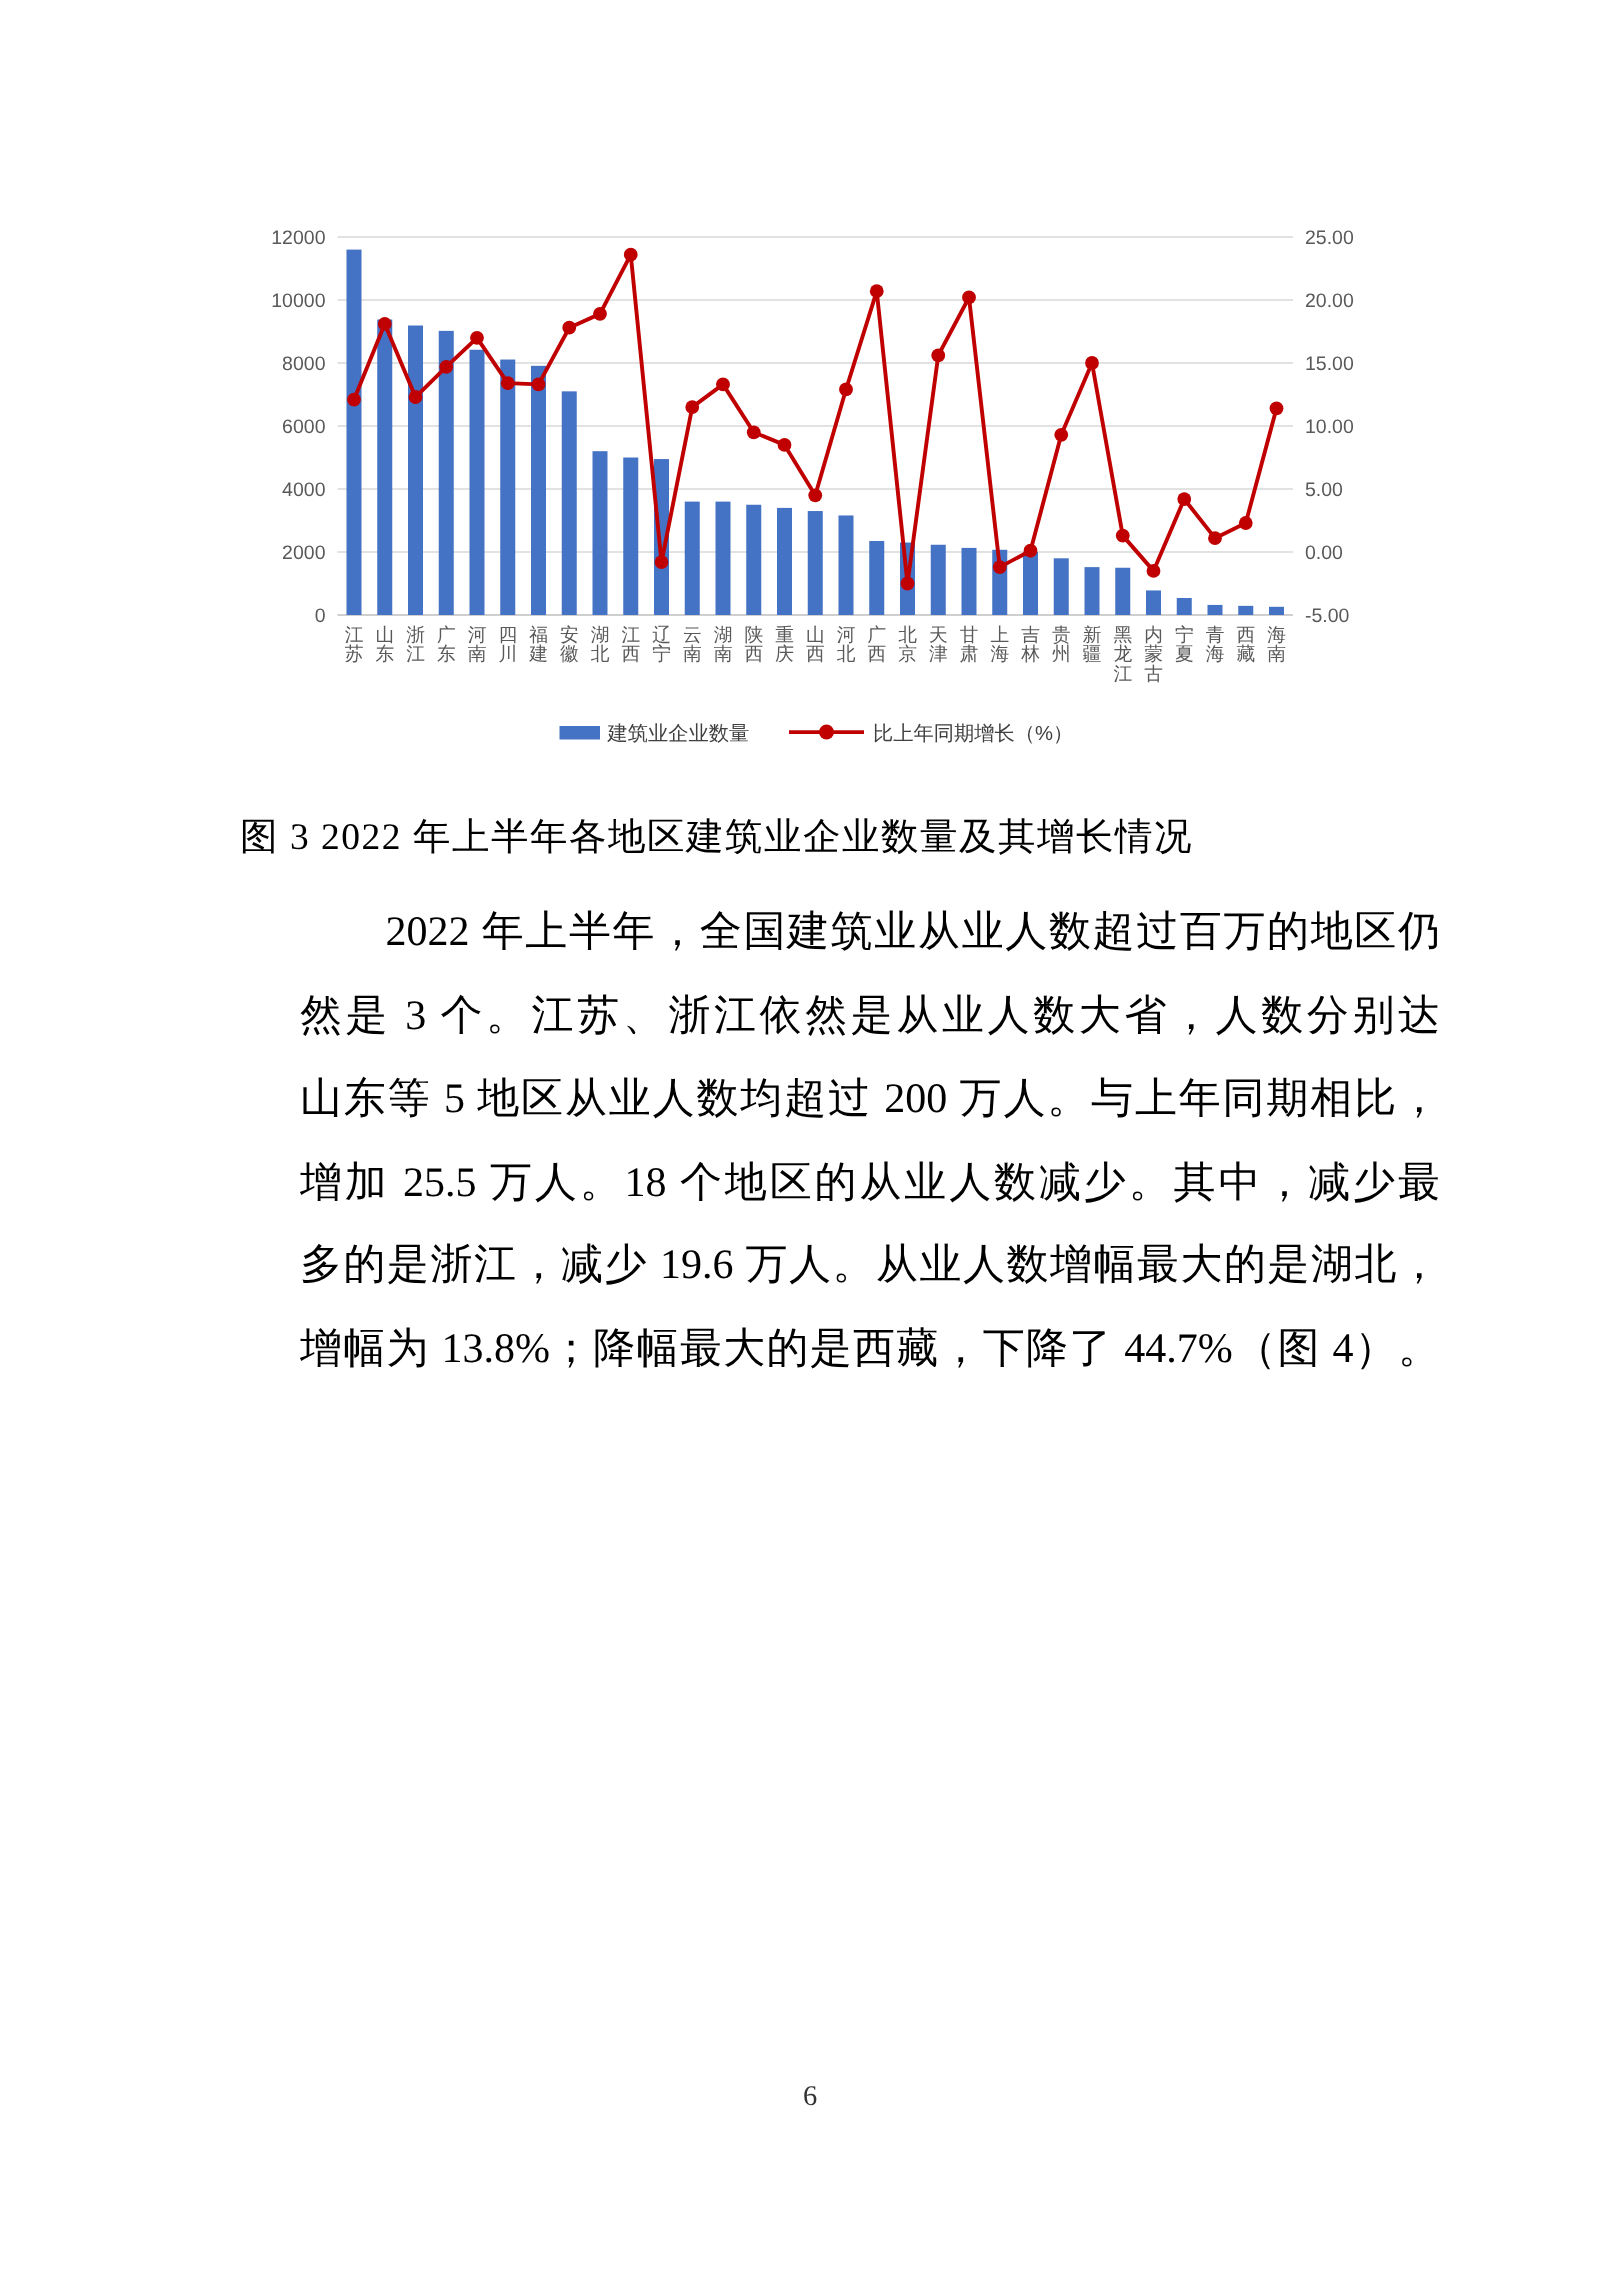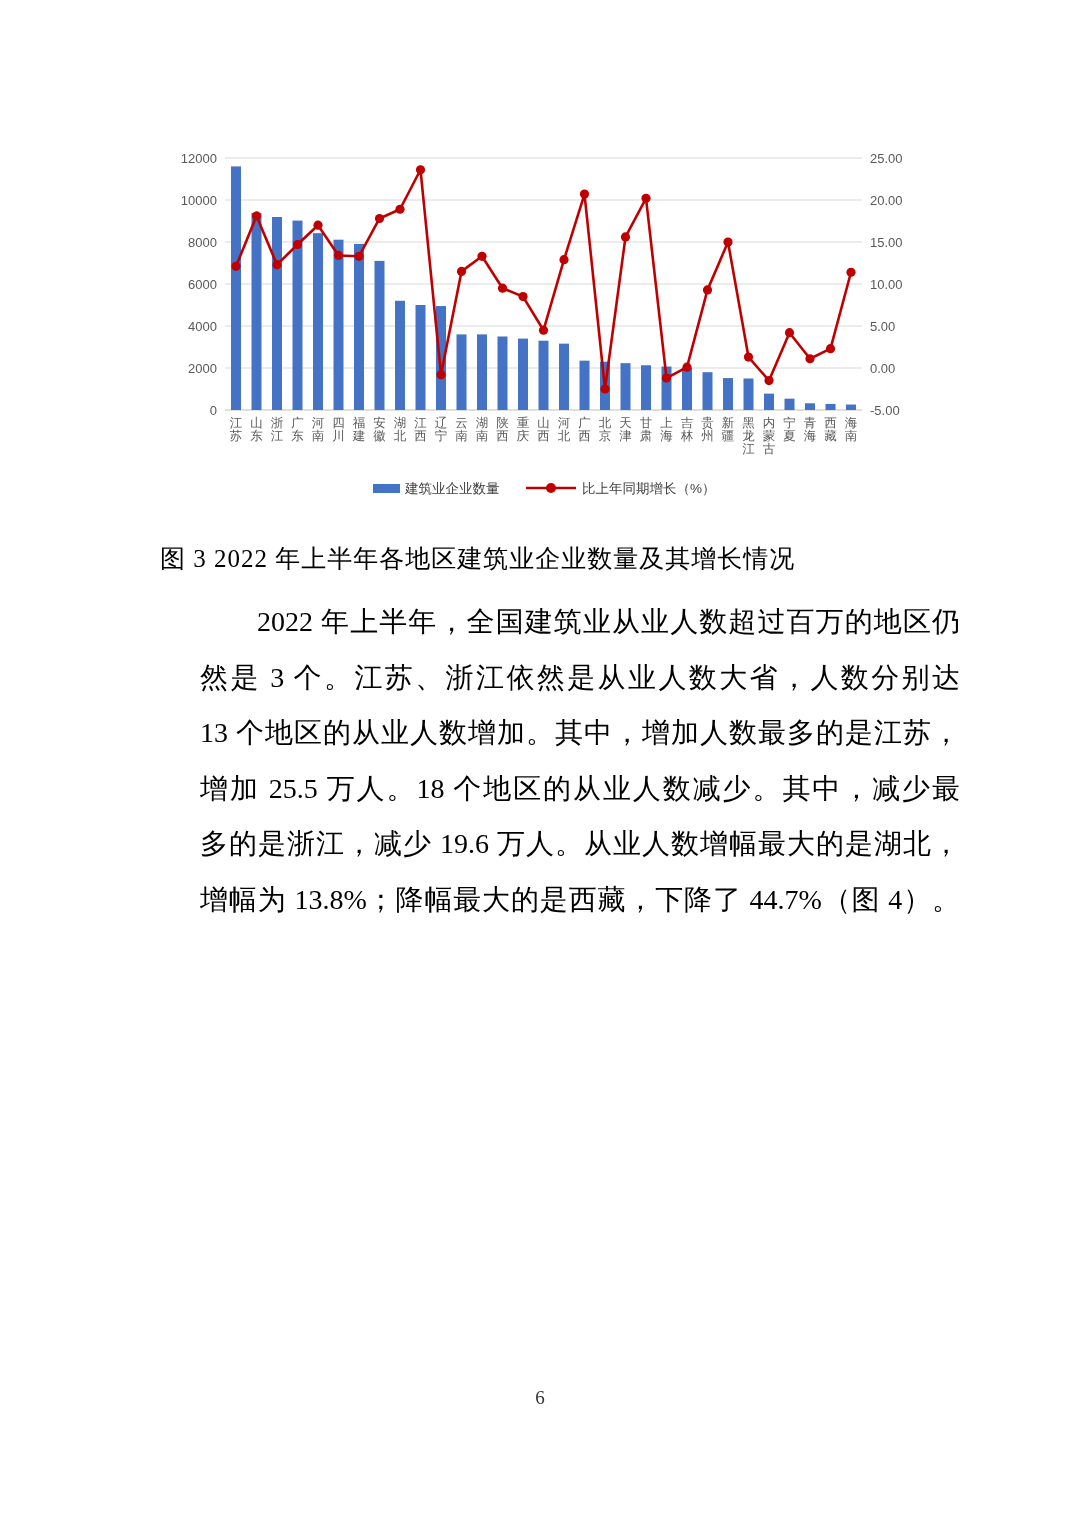--- a/index.html
+++ b/index.html
@@ -166,21 +166,21 @@
         <text id="leg-text2" x="432" y="355" font-size="13.5" fill="#404040">比上年同期增长（%）</text>
       </g>
     </svg>
   </div>
 
   <div class="fig-caption">图 3 2022 年上半年各地区建筑业企业数量及其增长情况</div>
 
   <div class="body-text">
     <div class="body-line indent">2022 年上半年，全国建筑业从业人数超过百万的地区仍</div>
     <div class="body-line">然是 3 个。江苏、浙江依然是从业人数大省，人数分别达</div>
-    <div class="body-line">13 个地区的从业人数增加。其中，增加人数最多的是江苏，</div>
+    <div class="body-line">山东等 5 地区从业人数均超过 200 万人。与上年同期相比，</div>
     <div class="body-line">增加 25.5 万人。18 个地区的从业人数减少。其中，减少最</div>
     <div class="body-line">多的是浙江，减少 19.6 万人。从业人数增幅最大的是湖北，</div>
     <div class="body-line">增幅为 13.8%；降幅最大的是西藏，下降了 44.7%（图 4）。</div>
   </div>
 
   <div class="page-number">6</div>
 
 </div>
 
 </body></html>

